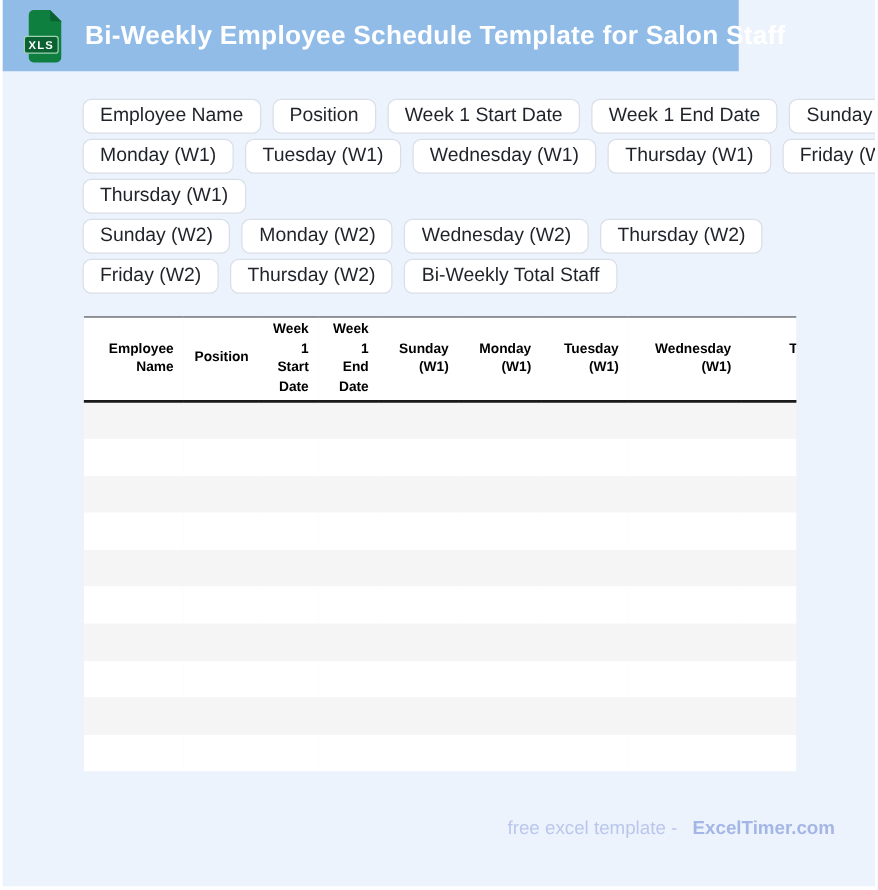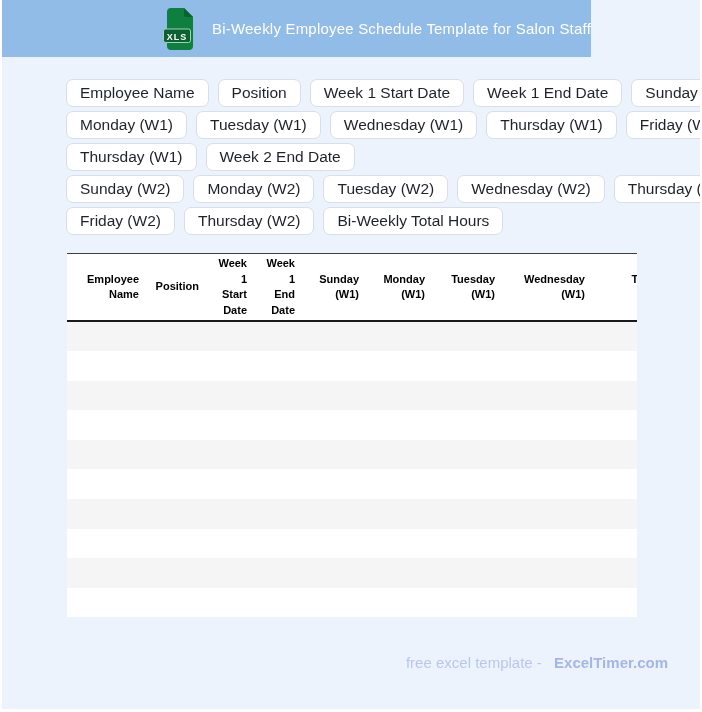--- a/index.html
+++ b/index.html
@@ -12,26 +12,26 @@
   }
   .page{
     position:absolute;left:2px;top:0;width:698px;height:709px;
     background:var(--page-bg,#edf3fc);
     overflow:hidden;
   }
   
   .titlebar{
     position:absolute;left:0;top:0;width:589px;height:57px;
     background:var(--titlebar-bg,#92bce8);
-    display:flex;align-items:center;justify-content:flex-end;
+    display:flex;align-items:center;
   }
   .xls-icon{width:36px;height:46px;margin-left:15px;flex:0 0 auto;}
   .titlebar h1{
     margin:0 0 0 15px;
-    font-size:15px;font-weight:400;
+    font-size:21px;font-weight:700;
     color:var(--title-text,#ffffff);
     letter-spacing:.2px;
     white-space:nowrap;
   }
   
   .chips{position:absolute;left:64px;top:79px;width:625px;}
   .chip-row{display:flex;gap:9px;margin-bottom:4px;}
   .chip{
     height:26px;line-height:26px;
     background:#ffffff;
@@ -101,33 +101,31 @@
       </div>
       <div class="chip-row">
         <div class="chip">Monday (W1)</div>
         <div class="chip">Tuesday (W1)</div>
         <div class="chip">Wednesday (W1)</div>
         <div class="chip">Thursday (W1)</div>
         <div class="chip">Friday (W1)</div>
       </div>
       <div class="chip-row">
         <div class="chip">Thursday (W1)</div>
-        <div class="chip">Week 2 End Date</div>
       </div>
       <div class="chip-row">
         <div class="chip">Sunday (W2)</div>
         <div class="chip">Monday (W2)</div>
-        <div class="chip">Tuesday (W2)</div>
         <div class="chip">Wednesday (W2)</div>
         <div class="chip">Thursday (W2)</div>
       </div>
       <div class="chip-row">
         <div class="chip">Friday (W2)</div>
         <div class="chip">Thursday (W2)</div>
-        <div class="chip">Bi-Weekly Total Hours</div>
+        <div class="chip">Bi-Weekly Total Staff</div>
       </div>
     </div>
 
   <div class="tablewrap">
     <table class="tbl">
       <colgroup>
           <col class="c0">
           <col class="c1">
           <col class="c2">
           <col class="c3">

